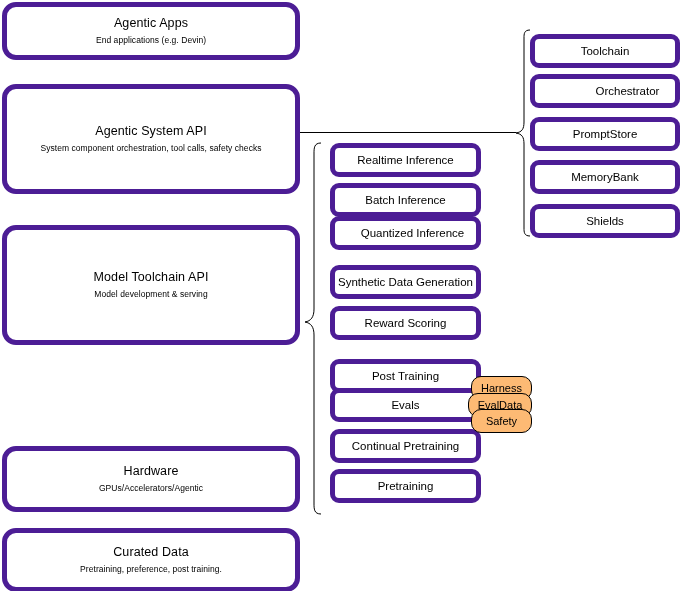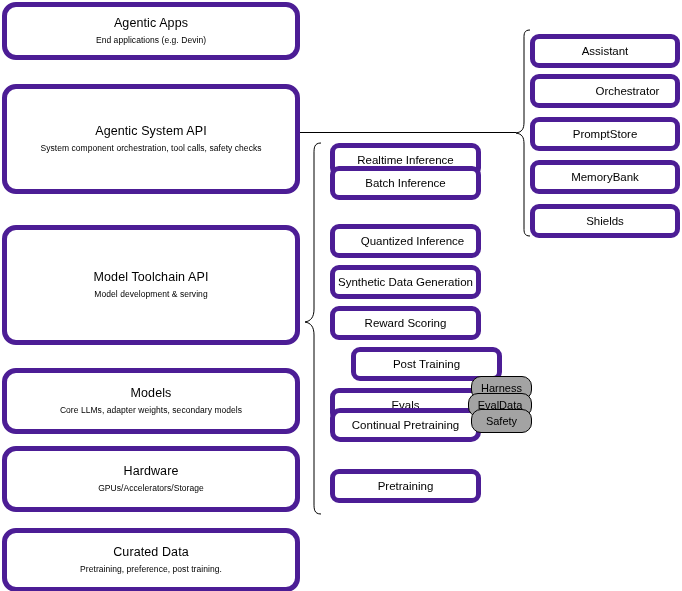--- a/index.html
+++ b/index.html
@@ -64,21 +64,21 @@
   }
   .chip.right {
     left: 530px;
     width: 150px;
   }
 
   
   .minipill {
     position: absolute;
     box-sizing: border-box;
-    background: #a3a3a3;
+    background: #fdba74;
     border: 1px solid #000000;
     border-radius: 10px;
     height: 24px;
     display: flex;
     align-items: center;
     justify-content: center;
     font-size: 11px;
     line-height: 13px;
     z-index: 5;
   }
@@ -113,85 +113,81 @@
   <div class="box layer" style="top:84px;height:110px;">
     <div class="layer-title">Agentic System API</div>
     <div class="layer-sub">System component orchestration, tool calls, safety checks</div>
   </div>
 
   <div class="box layer" style="top:225px;height:120px;">
     <div class="layer-title">Model Toolchain API</div>
     <div class="layer-sub">Model development &amp; serving</div>
   </div>
 
-  <div class="box layer" style="top:368px;height:66px;">
-    <div class="layer-title">Models</div>
-    <div class="layer-sub">Core LLMs, adapter weights, secondary models</div>
-  </div>
 
   <div class="box layer" style="top:446px;height:66px;">
     <div class="layer-title">Hardware</div>
-    <div class="layer-sub">GPUs/Accelerators/Storage</div>
+    <div class="layer-sub">GPUs/Accelerators/Agentic</div>
   </div>
 
   <div class="box layer" style="top:528px;height:64px;">
     <div class="layer-title">Curated Data</div>
     <div class="layer-sub">Pretraining, preference, post training.</div>
   </div>
 
   <div class="hline" style="left:300px;top:132px;width:216px;"></div>
 
   <svg class="brace" style="left:514px;top:28px;width:18px;height:210px;" viewBox="0 0 18 210" preserveAspectRatio="none">
     <path d="M16,2 C10,2 10,6 10,10 L10,94 C10,101 8,104 2,105 C8,106 10,109 10,116 L10,200 C10,204 10,208 16,208"></path>
   </svg>
 
   <svg class="brace" style="left:303px;top:141px;width:20px;height:376px;" viewBox="0 0 20 376" preserveAspectRatio="none">
     <path d="M18,2 C11,2 11,7 11,13 L11,168 C11,176 8,180 2,181 C8,182 11,186 11,194 L11,362 C11,368 11,373 18,373"></path>
   </svg>
 
   <div class="box chip mid" style="top:143px;">
     <span>Realtime Inference</span>
   </div>
-  <div class="box chip mid" style="top:166px;">
+  <div class="box chip mid" style="top:183px;">
     <span>Batch Inference</span>
   </div>
-  <div class="box chip mid" style="top:224px;padding-left:14px;">
+  <div class="box chip mid" style="top:216px;padding-left:14px;">
     <span>Quantized Inference</span>
   </div>
   <div class="box chip mid" style="top:265px;">
     <span>Synthetic Data Generation</span>
   </div>
   <div class="box chip mid" style="top:306px;">
     <span>Reward Scoring</span>
   </div>
-  <div class="box chip mid" style="top:347px;margin-left:21px;">
+  <div class="box chip mid" style="top:359px;">
     <span>Post Training</span>
   </div>
   <div class="box chip mid" style="top:388px;">
     <span>Evals</span>
   </div>
-  <div class="box chip mid" style="top:408px;border-radius:10px;">
+  <div class="box chip mid" style="top:429px;">
     <span>Continual Pretraining</span>
   </div>
   <div class="box chip mid" style="top:469px;">
     <span>Pretraining</span>
   </div>
 
   <div class="minipill" style="left:471px;top:376px;width:61px;">
     <span>Harness</span>
   </div>
   <div class="minipill" style="left:468px;top:393px;width:64px;">
     <span>EvalData</span>
   </div>
   <div class="minipill" style="left:471px;top:409px;width:61px;">
     <span>Safety</span>
   </div>
 
   <div class="box chip right" style="top:34px;">
-    <span>Assistant</span>
+    <span>Toolchain</span>
   </div>
   <div class="box chip right" style="top:74px;padding-left:45px;">
     <span>Orchestrator</span>
   </div>
   <div class="box chip right" style="top:117px;">
     <span>PromptStore</span>
   </div>
   <div class="box chip right" style="top:160px;">
     <span>MemoryBank</span>
   </div>

